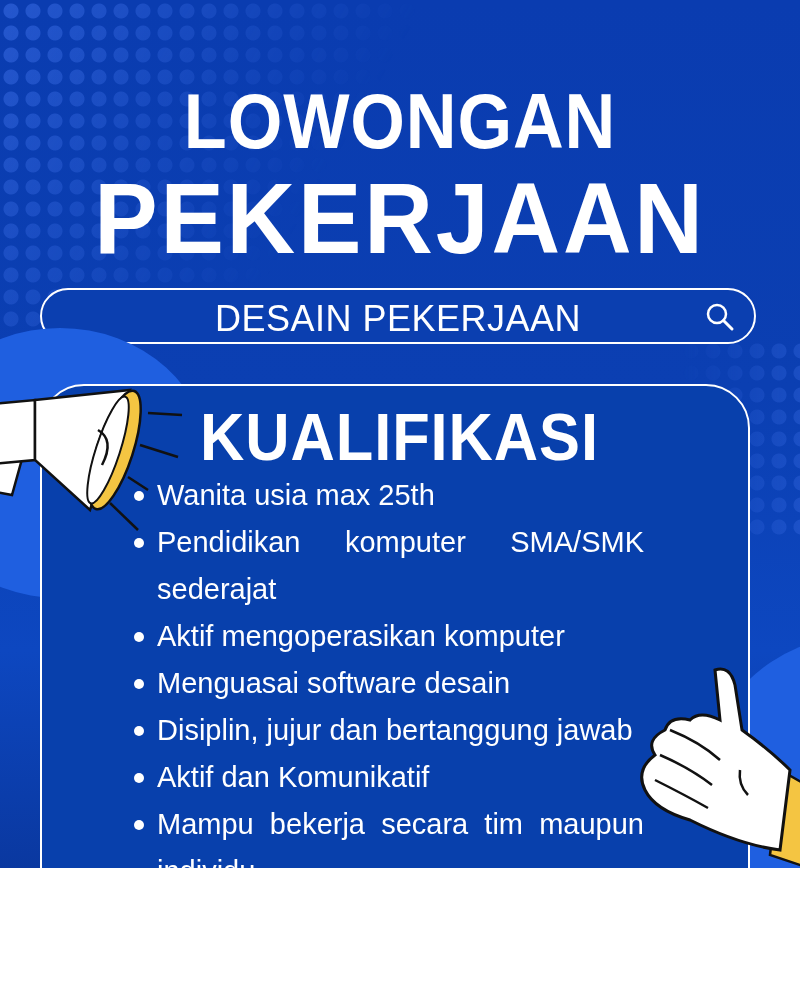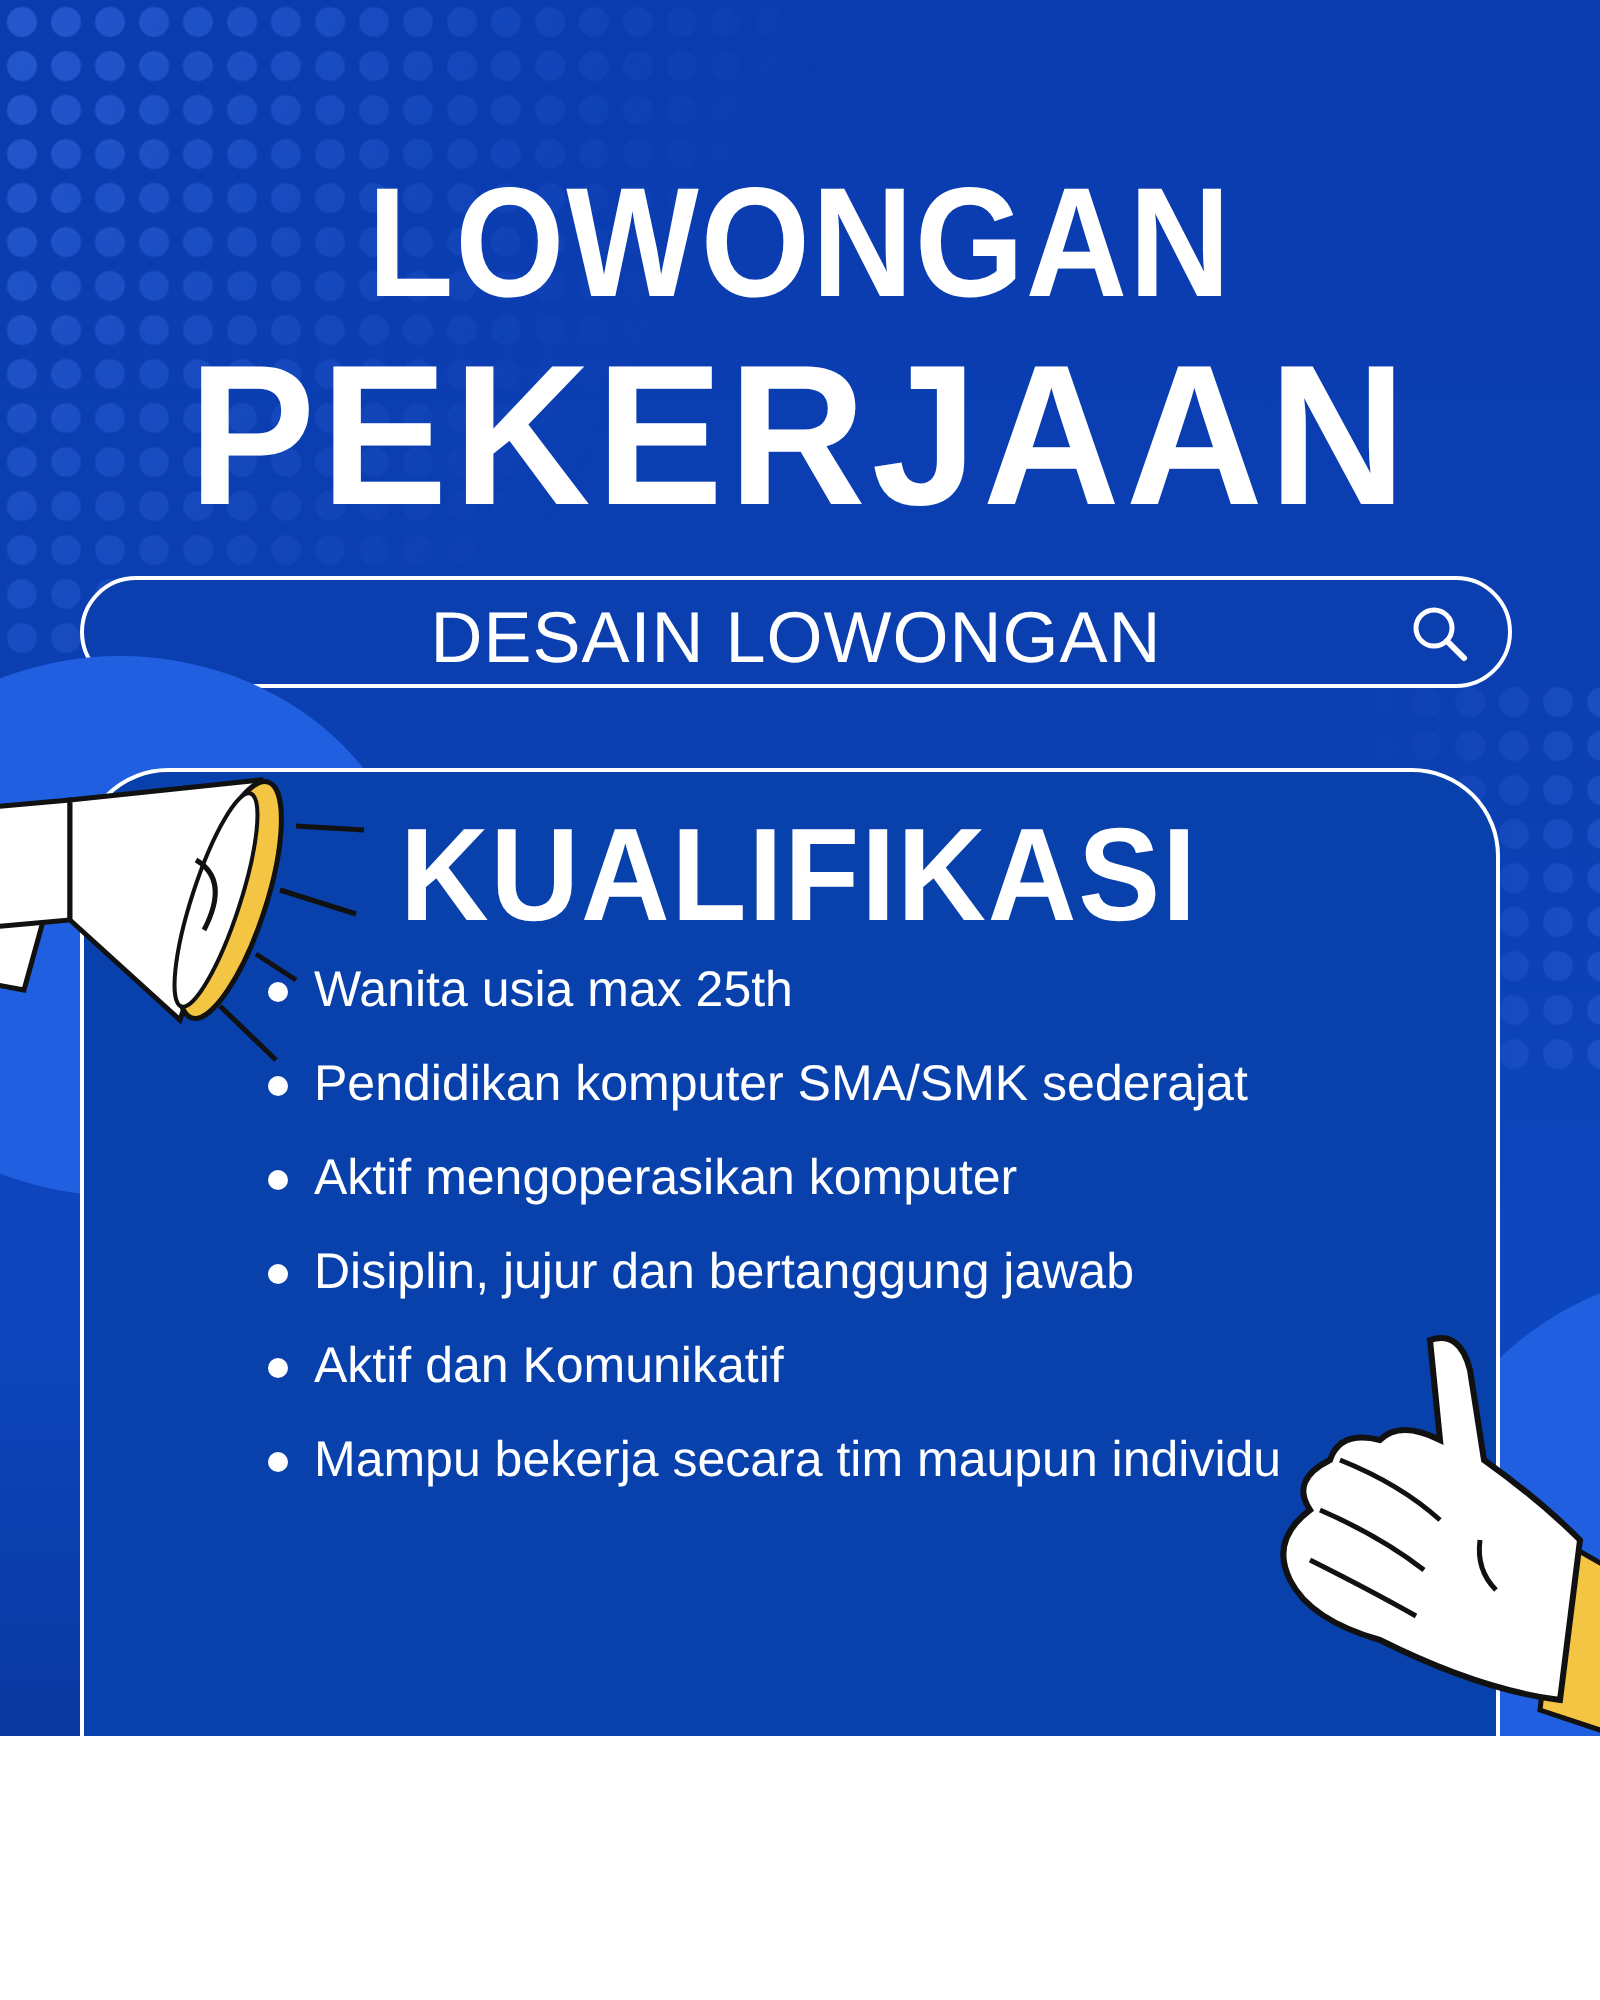--- a/index.html
+++ b/index.html
@@ -53,59 +53,60 @@
     border:2px solid #fff; border-radius:44px; box-sizing:border-box;
     background:#0840ac;
   }
   .card-title {
     position:absolute; left:200px; top:404px; color:#fff; font-weight:bold;
     font-size:66px; letter-spacing:1px; line-height:1; transform:scaleX(0.93);
     transform-origin:left;
   }
   .list { position:absolute; left:132px; top:472px; width:512px; margin:0; padding:0; list-style:none; }
   .list li {
-    position:relative; padding-left:25px; color:#fff; font-size:25px;
+    position:relative; padding-left:25px; color:#fff; font-size:29px;
     line-height:47px; text-align:justify; text-align-last:left;
   }
   .list li::before {
     content:""; position:absolute; left:2px; top:19px; width:10px; height:10px;
     border-radius:50%; background:#fff;
   }
   .megaphone { position:absolute; left:-10px; top:385px; width:230px; height:160px; }
   .hand { position:absolute; left:630px; top:660px; width:180px; height:210px; }
 </style>
 </head>
 <body>
 
 <div class="poster">
   <div class="dots"></div>
   <div class="dots right"></div>
 
   <div class="title1">LOWONGAN</div>
   <div class="title2">PEKERJAAN</div>
 
   <div class="searchbar">
-    <div class="search-text">DESAIN LOWONGAN</div>
+    <div class="search-text">DESAIN PEKERJAAN</div>
     <svg class="search-icon" viewBox="0 0 32 32">
       <circle cx="13" cy="13" r="9" fill="none" stroke="#fff" stroke-width="2.5"></circle>
       <line x1="19.5" y1="19.5" x2="28" y2="28" stroke="#fff" stroke-width="3" stroke-linecap="round"></line>
     </svg>
   </div>
 
   <div class="blob-left"></div>
   <div class="blob-right"></div>
 
   <div class="card"></div>
 
   <div class="card-title">KUALIFIKASI</div>
 
   <ul class="list">
     <li>Wanita usia max 25th</li>
     <li>Pendidikan komputer SMA/SMK sederajat</li>
     <li>Aktif mengoperasikan komputer</li>
+    <li>Menguasai software desain</li>
     <li>Disiplin, jujur dan bertanggung jawab</li>
     <li>Aktif dan Komunikatif</li>
     <li>Mampu bekerja secara tim maupun individu</li>
   </ul>
 
   <svg class="megaphone" viewBox="0 0 230 160">
 
     <path d="M10 40 L40 45 L22 110 L-5 105 Z" fill="#fff" stroke="#111" stroke-width="2.5"></path>
 
     <path d="M-10 20 L45 15 L45 75 L-10 80 Z" fill="#fff" stroke="#111" stroke-width="2.5"></path>

